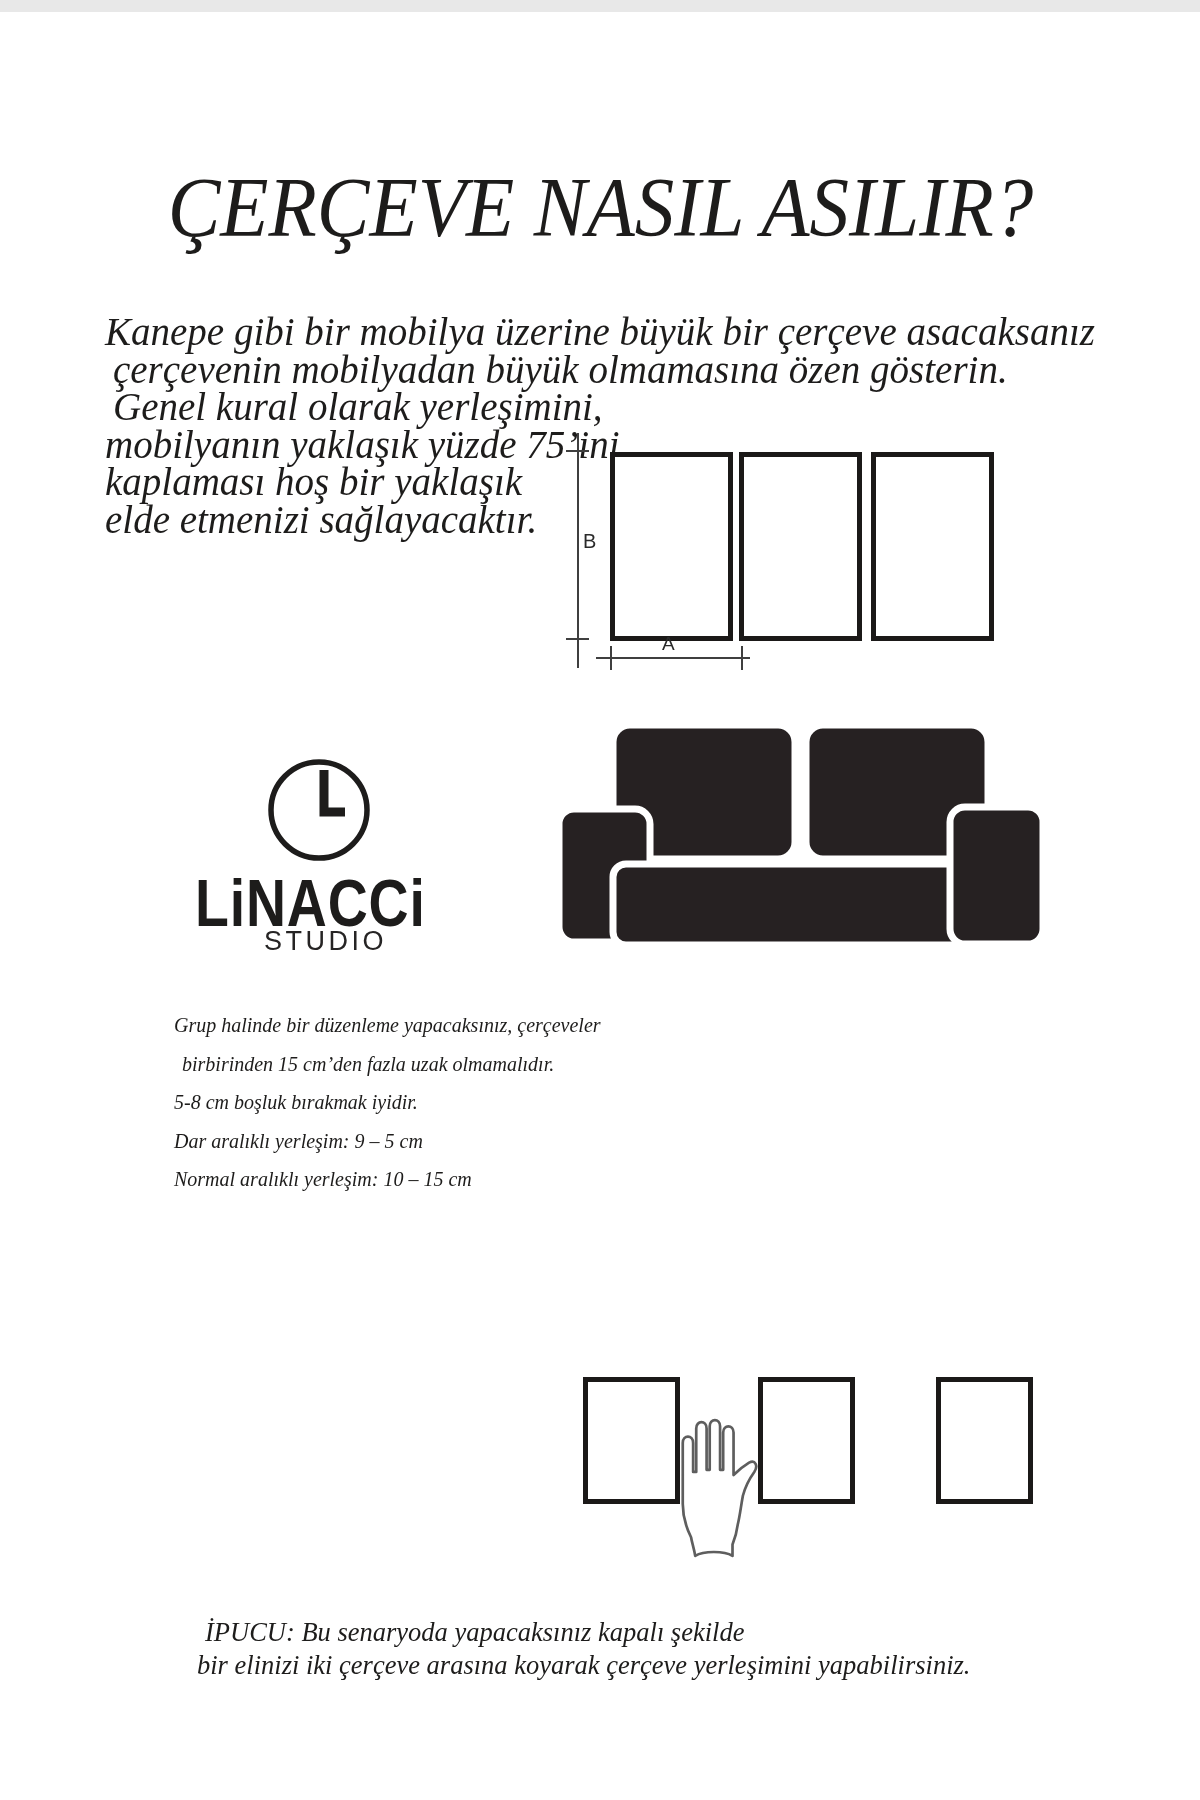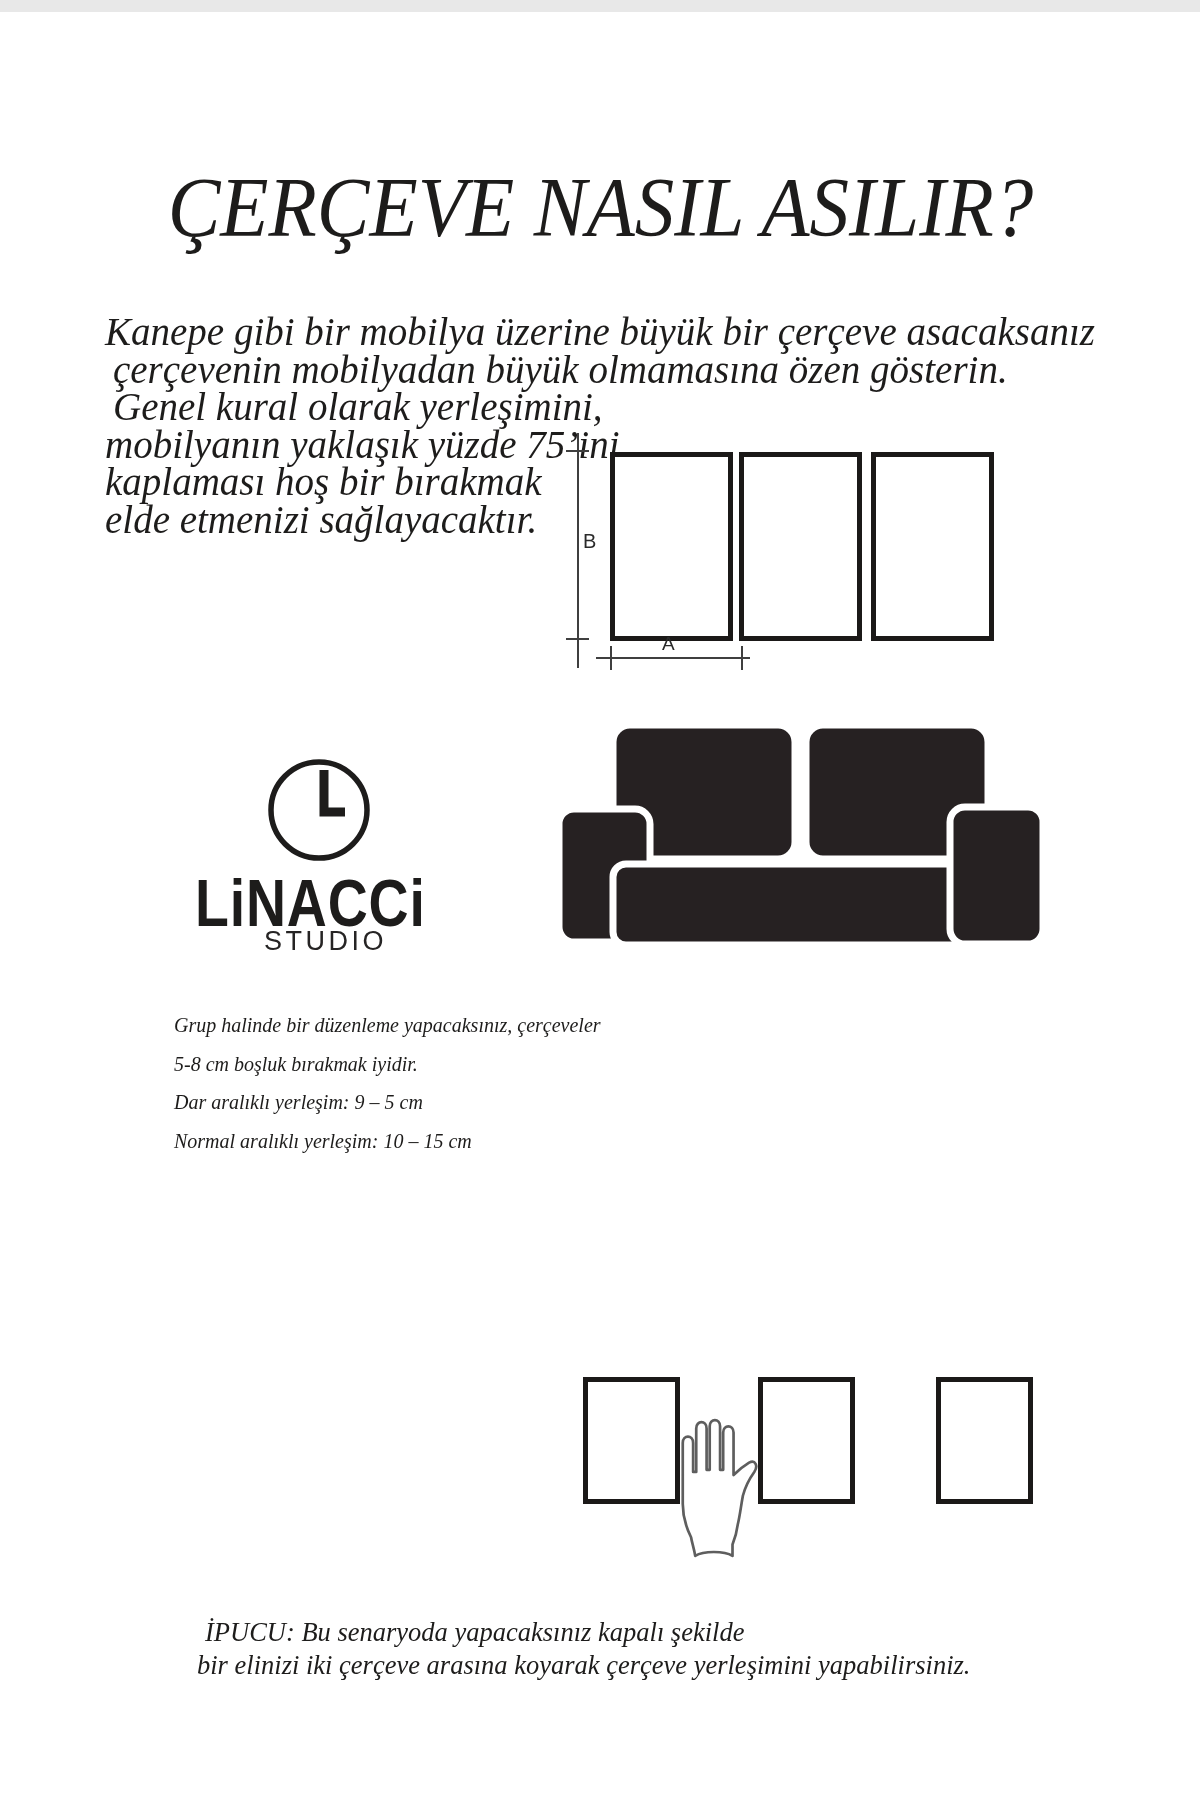--- a/index.html
+++ b/index.html
@@ -60,21 +60,21 @@
 
   <div class="title-wrap">
     <h1 class="title">ÇERÇEVE NASIL ASILIR?</h1>
   </div>
 
   <div class="intro">
     <div class="line">Kanepe gibi bir mobilya üzerine büyük bir çerçeve asacaksanız</div>
     <div class="line ind">çerçevenin mobilyadan büyük olmamasına özen gösterin.</div>
     <div class="line ind">Genel kural olarak yerleşimini,</div>
     <div class="line">mobilyanın yaklaşık yüzde 75’ini</div>
-    <div class="line">kaplaması hoş bir bırakmak</div>
+    <div class="line">kaplaması hoş bir yaklaşık</div>
     <div class="line">elde etmenizi sağlayacaktır.</div>
   </div>
 
   <div class="frame tf tf1"></div>
   <div class="frame tf tf2"></div>
   <div class="frame tf tf3"></div>
   <div class="dim-v"></div>
   <div class="tick-h t1"></div>
   <div class="tick-h t2"></div>
   <div class="dim-h"></div>
@@ -97,20 +97,21 @@
 
     <rect x="4" y="92" width="91" height="133" rx="15" fill="var(--sofa)" stroke="#ffffff" stroke-width="7"></rect>
 
     <rect x="58" y="147" width="362" height="81" rx="13" fill="var(--sofa)" stroke="#ffffff" stroke-width="7"></rect>
 
     <rect x="395" y="90" width="93" height="137" rx="15" fill="var(--sofa)" stroke="#ffffff" stroke-width="7"></rect>
   </svg>
 
   <div class="spacing">
     <div class="line">Grup halinde bir düzenleme yapacaksınız, çerçeveler</div>
+    <div class="line ind">birbirinden 15 cm’den fazla uzak olmamalıdır.</div>
     <div class="line">5-8 cm boşluk bırakmak iyidir.</div>
     <div class="line">Dar aralıklı yerleşim: 9 – 5 cm</div>
     <div class="line">Normal aralıklı yerleşim: 10 – 15 cm</div>
   </div>
 
   <div class="frame bf bf1"></div>
   <div class="frame bf bf2"></div>
   <div class="frame bf bf3"></div>
   <svg class="hand" viewBox="0 0 76 137" aria-hidden="true">
     <path d="M 16 134

